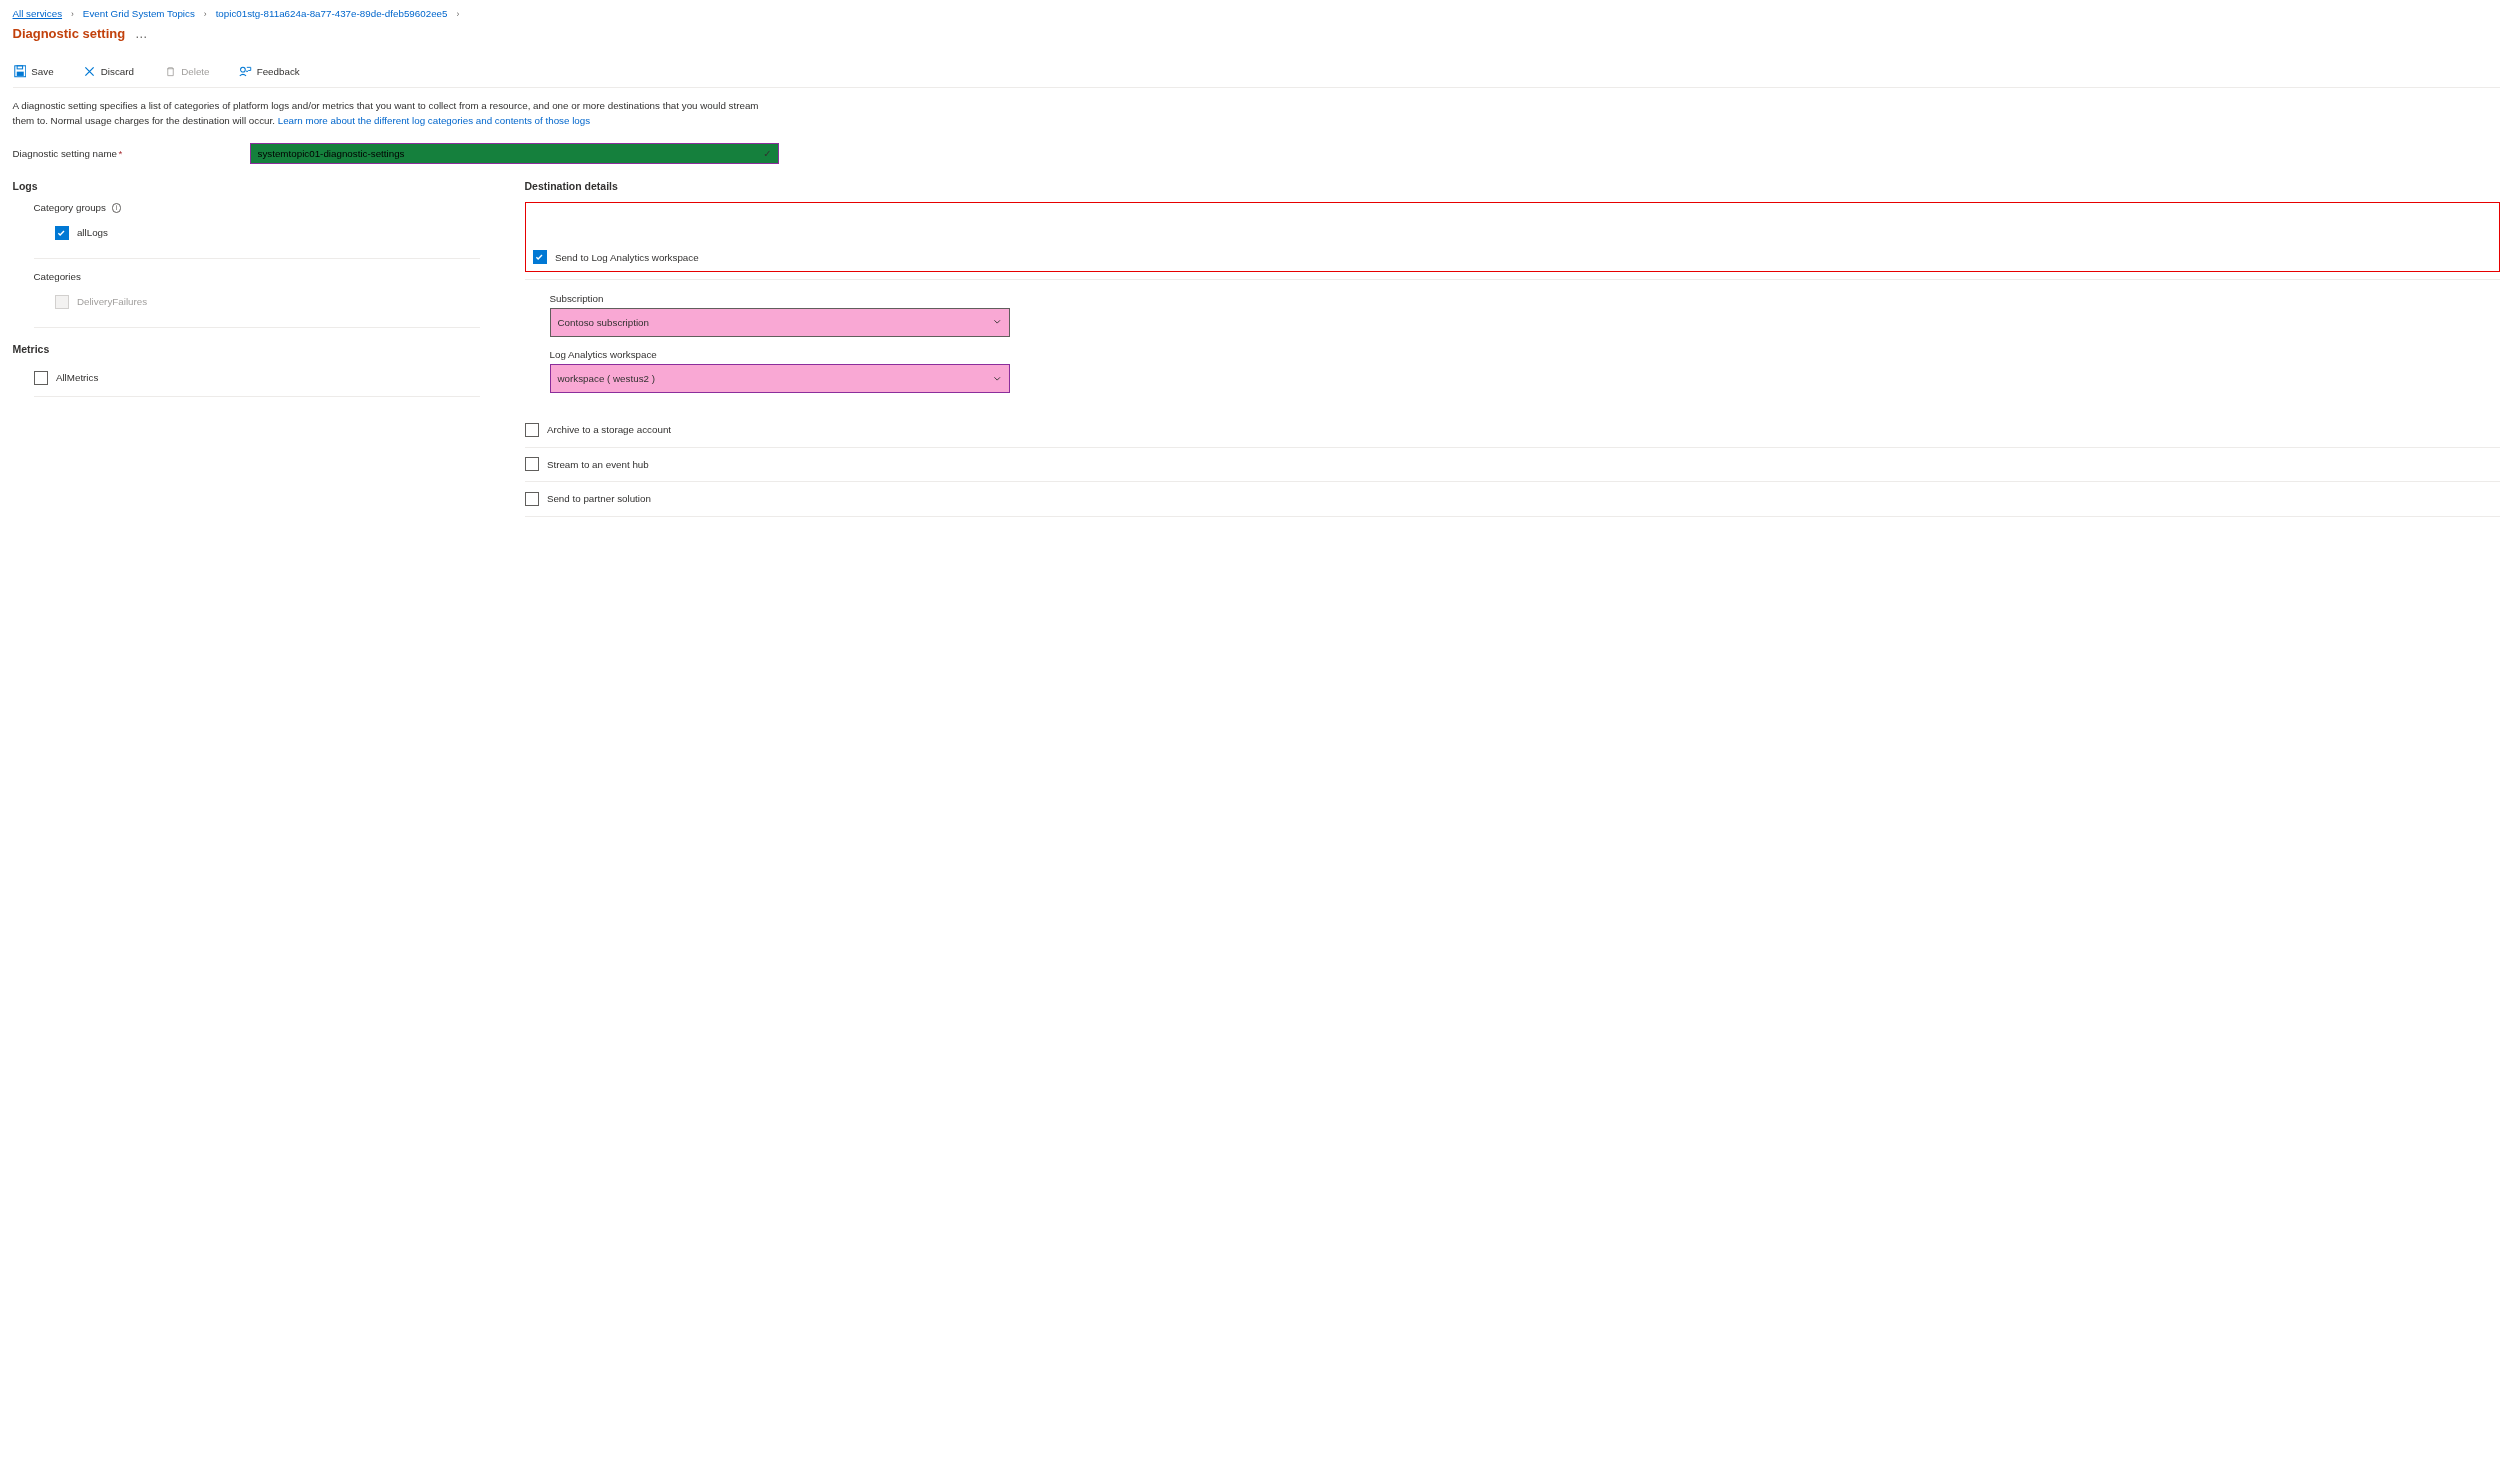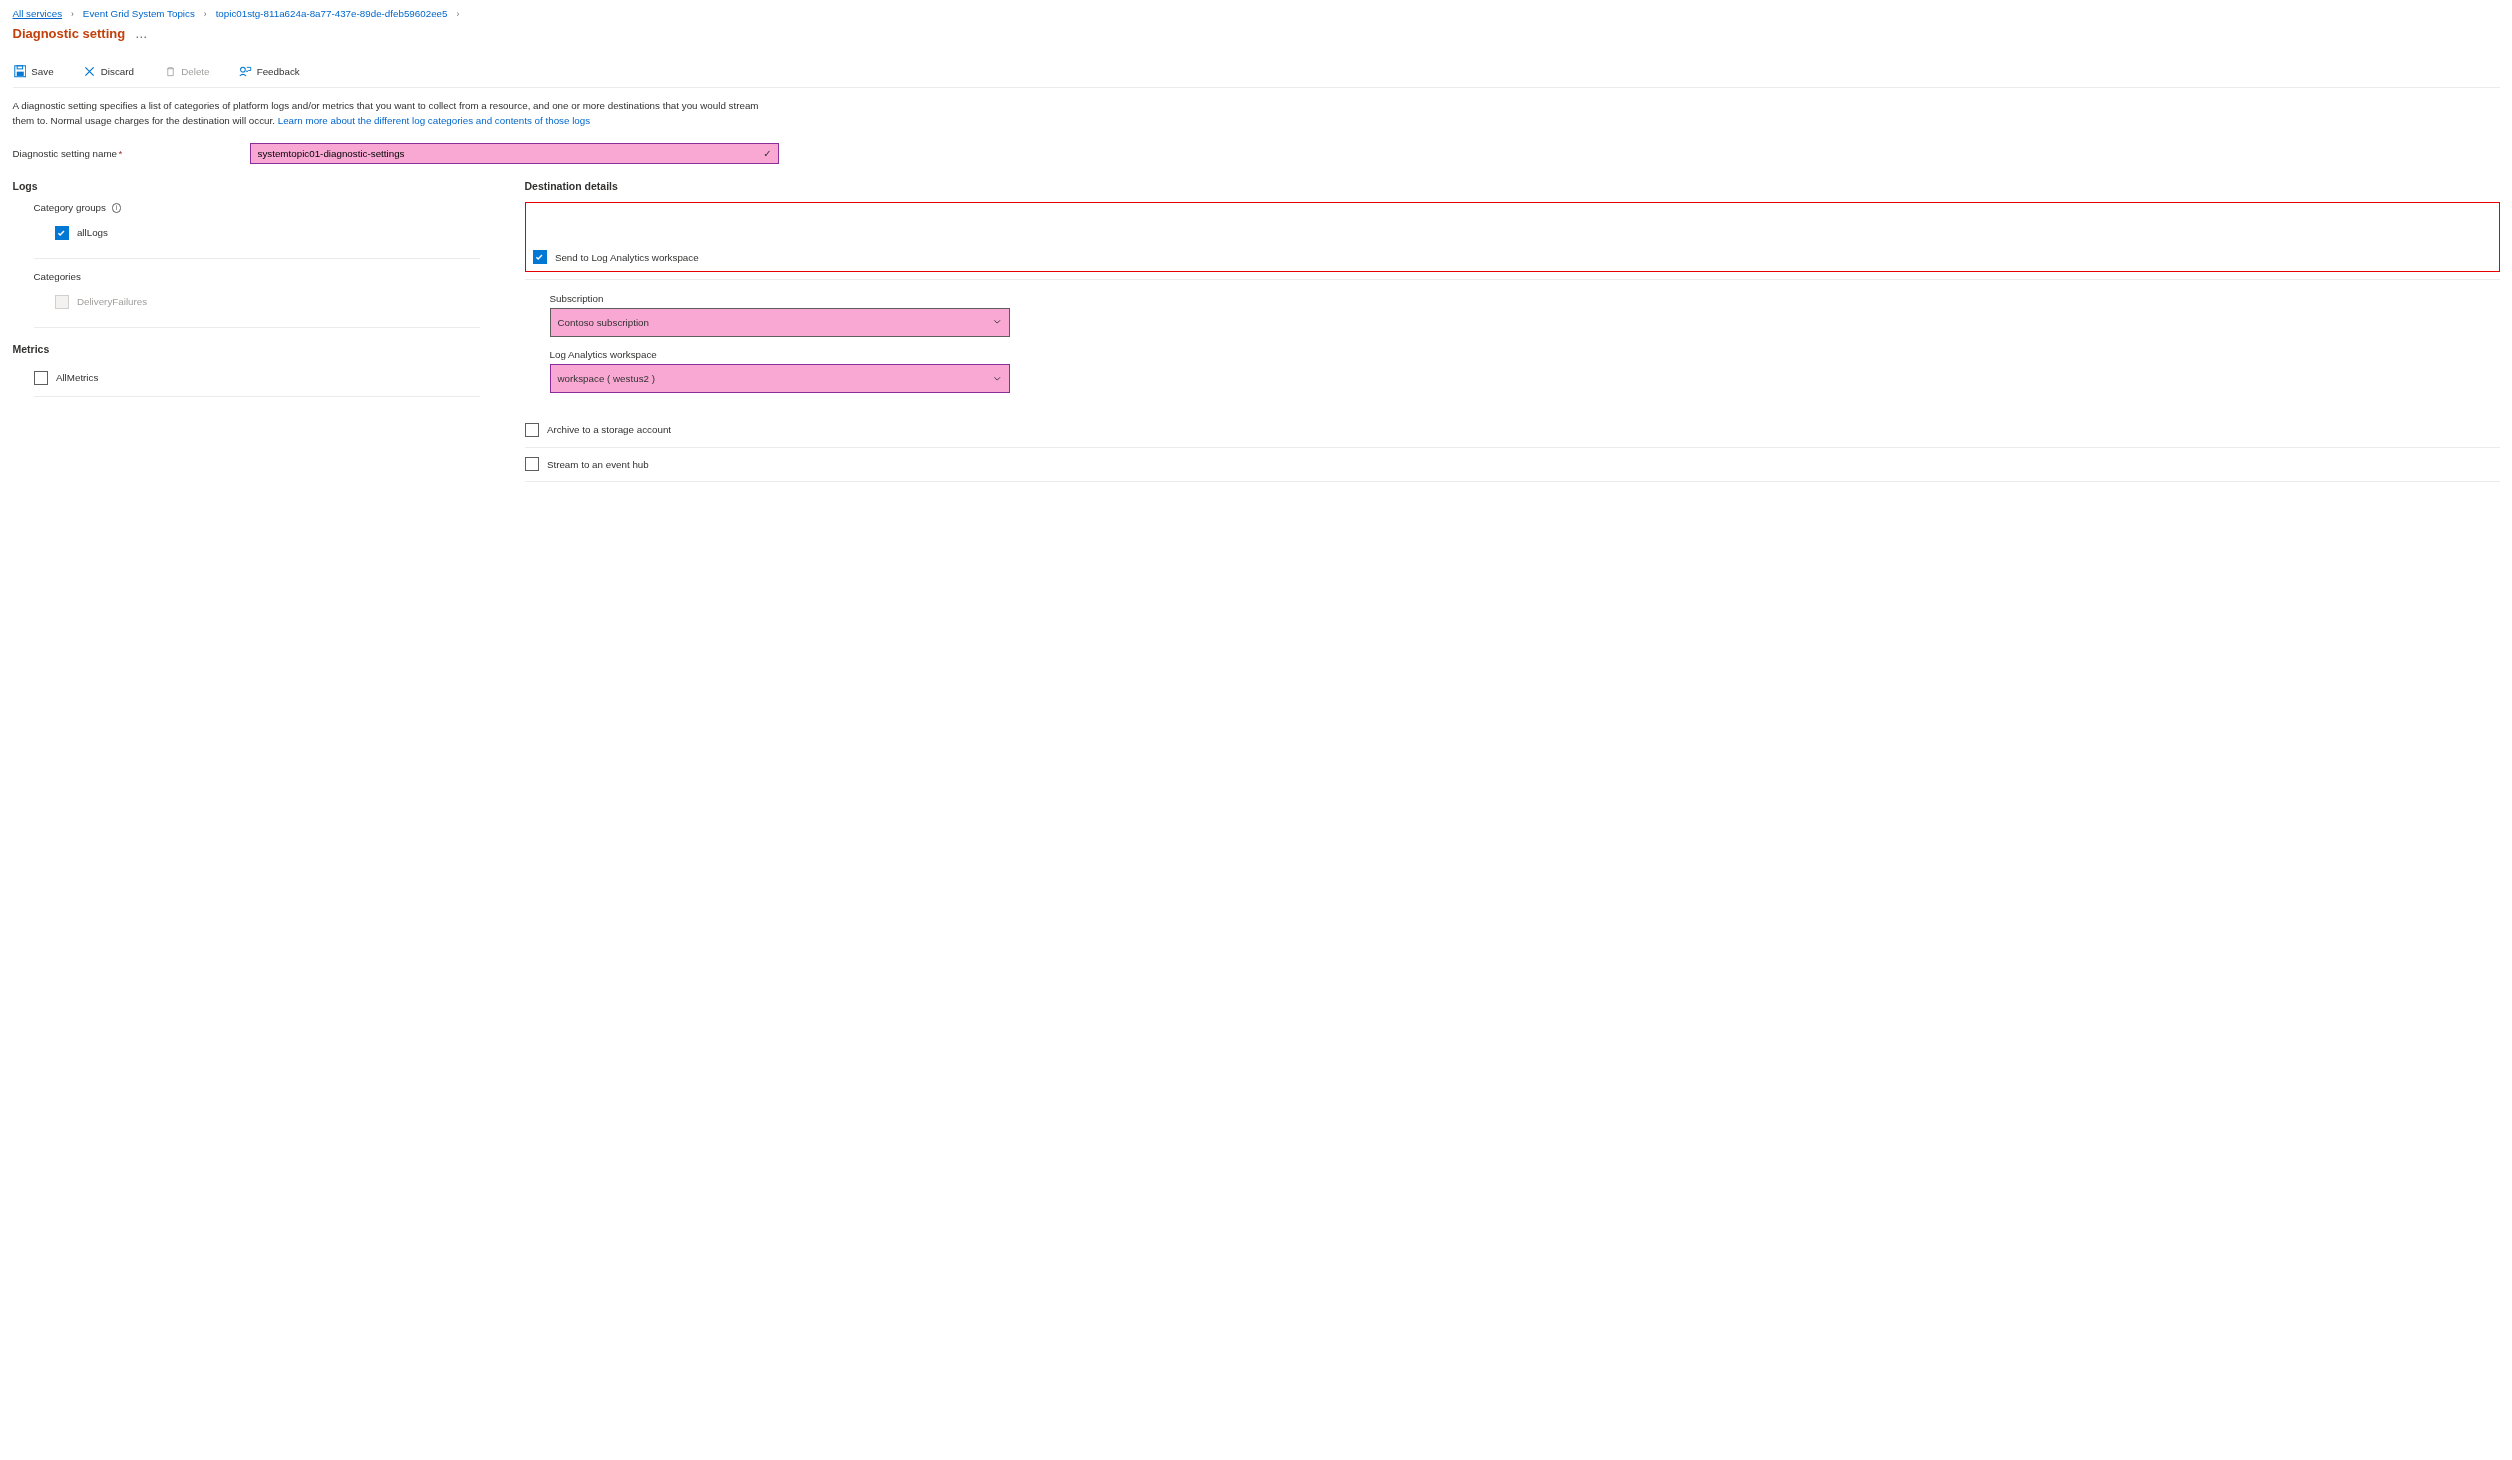--- a/index.html
+++ b/index.html
@@ -74,21 +74,21 @@
       margin-bottom: 16.7px;
     }
     .form-row .label { width: 223px; font-size: 9.8px; }
     .required { color: #a4262c; margin-left: 1.4px; }
     .text-input {
       flex: 0 0 529px;
       border: 0.7px solid #8b2e9b;
       padding: 2.8px 22px 2.8px 7px;
       font-size: 9.8px;
       height: 21px;
-      background: #f9a8d4;
+      background: #15803d;
       position: relative;
     }
     .text-input-wrap { position: relative; flex: 0 0 529px; }
     .text-input-wrap .check {
       position: absolute;
       right: 7px;
       top: 50%;
       transform: translateY(-50%);
       color: #323130;
       font-size: 9.8px;
@@ -351,15 +351,19 @@
     <div class="check-row bordered">
       <div class="checkbox"></div>
       <span class="check-label">Archive to a storage account</span>
     </div>
 
     <div class="check-row bordered">
       <div class="checkbox"></div>
       <span class="check-label">Stream to an event hub</span>
     </div>
 
+    <div class="check-row bordered">
+      <div class="checkbox"></div>
+      <span class="check-label">Send to partner solution</span>
+    </div>
   </div>
 </div>
 
 
 </body></html>

